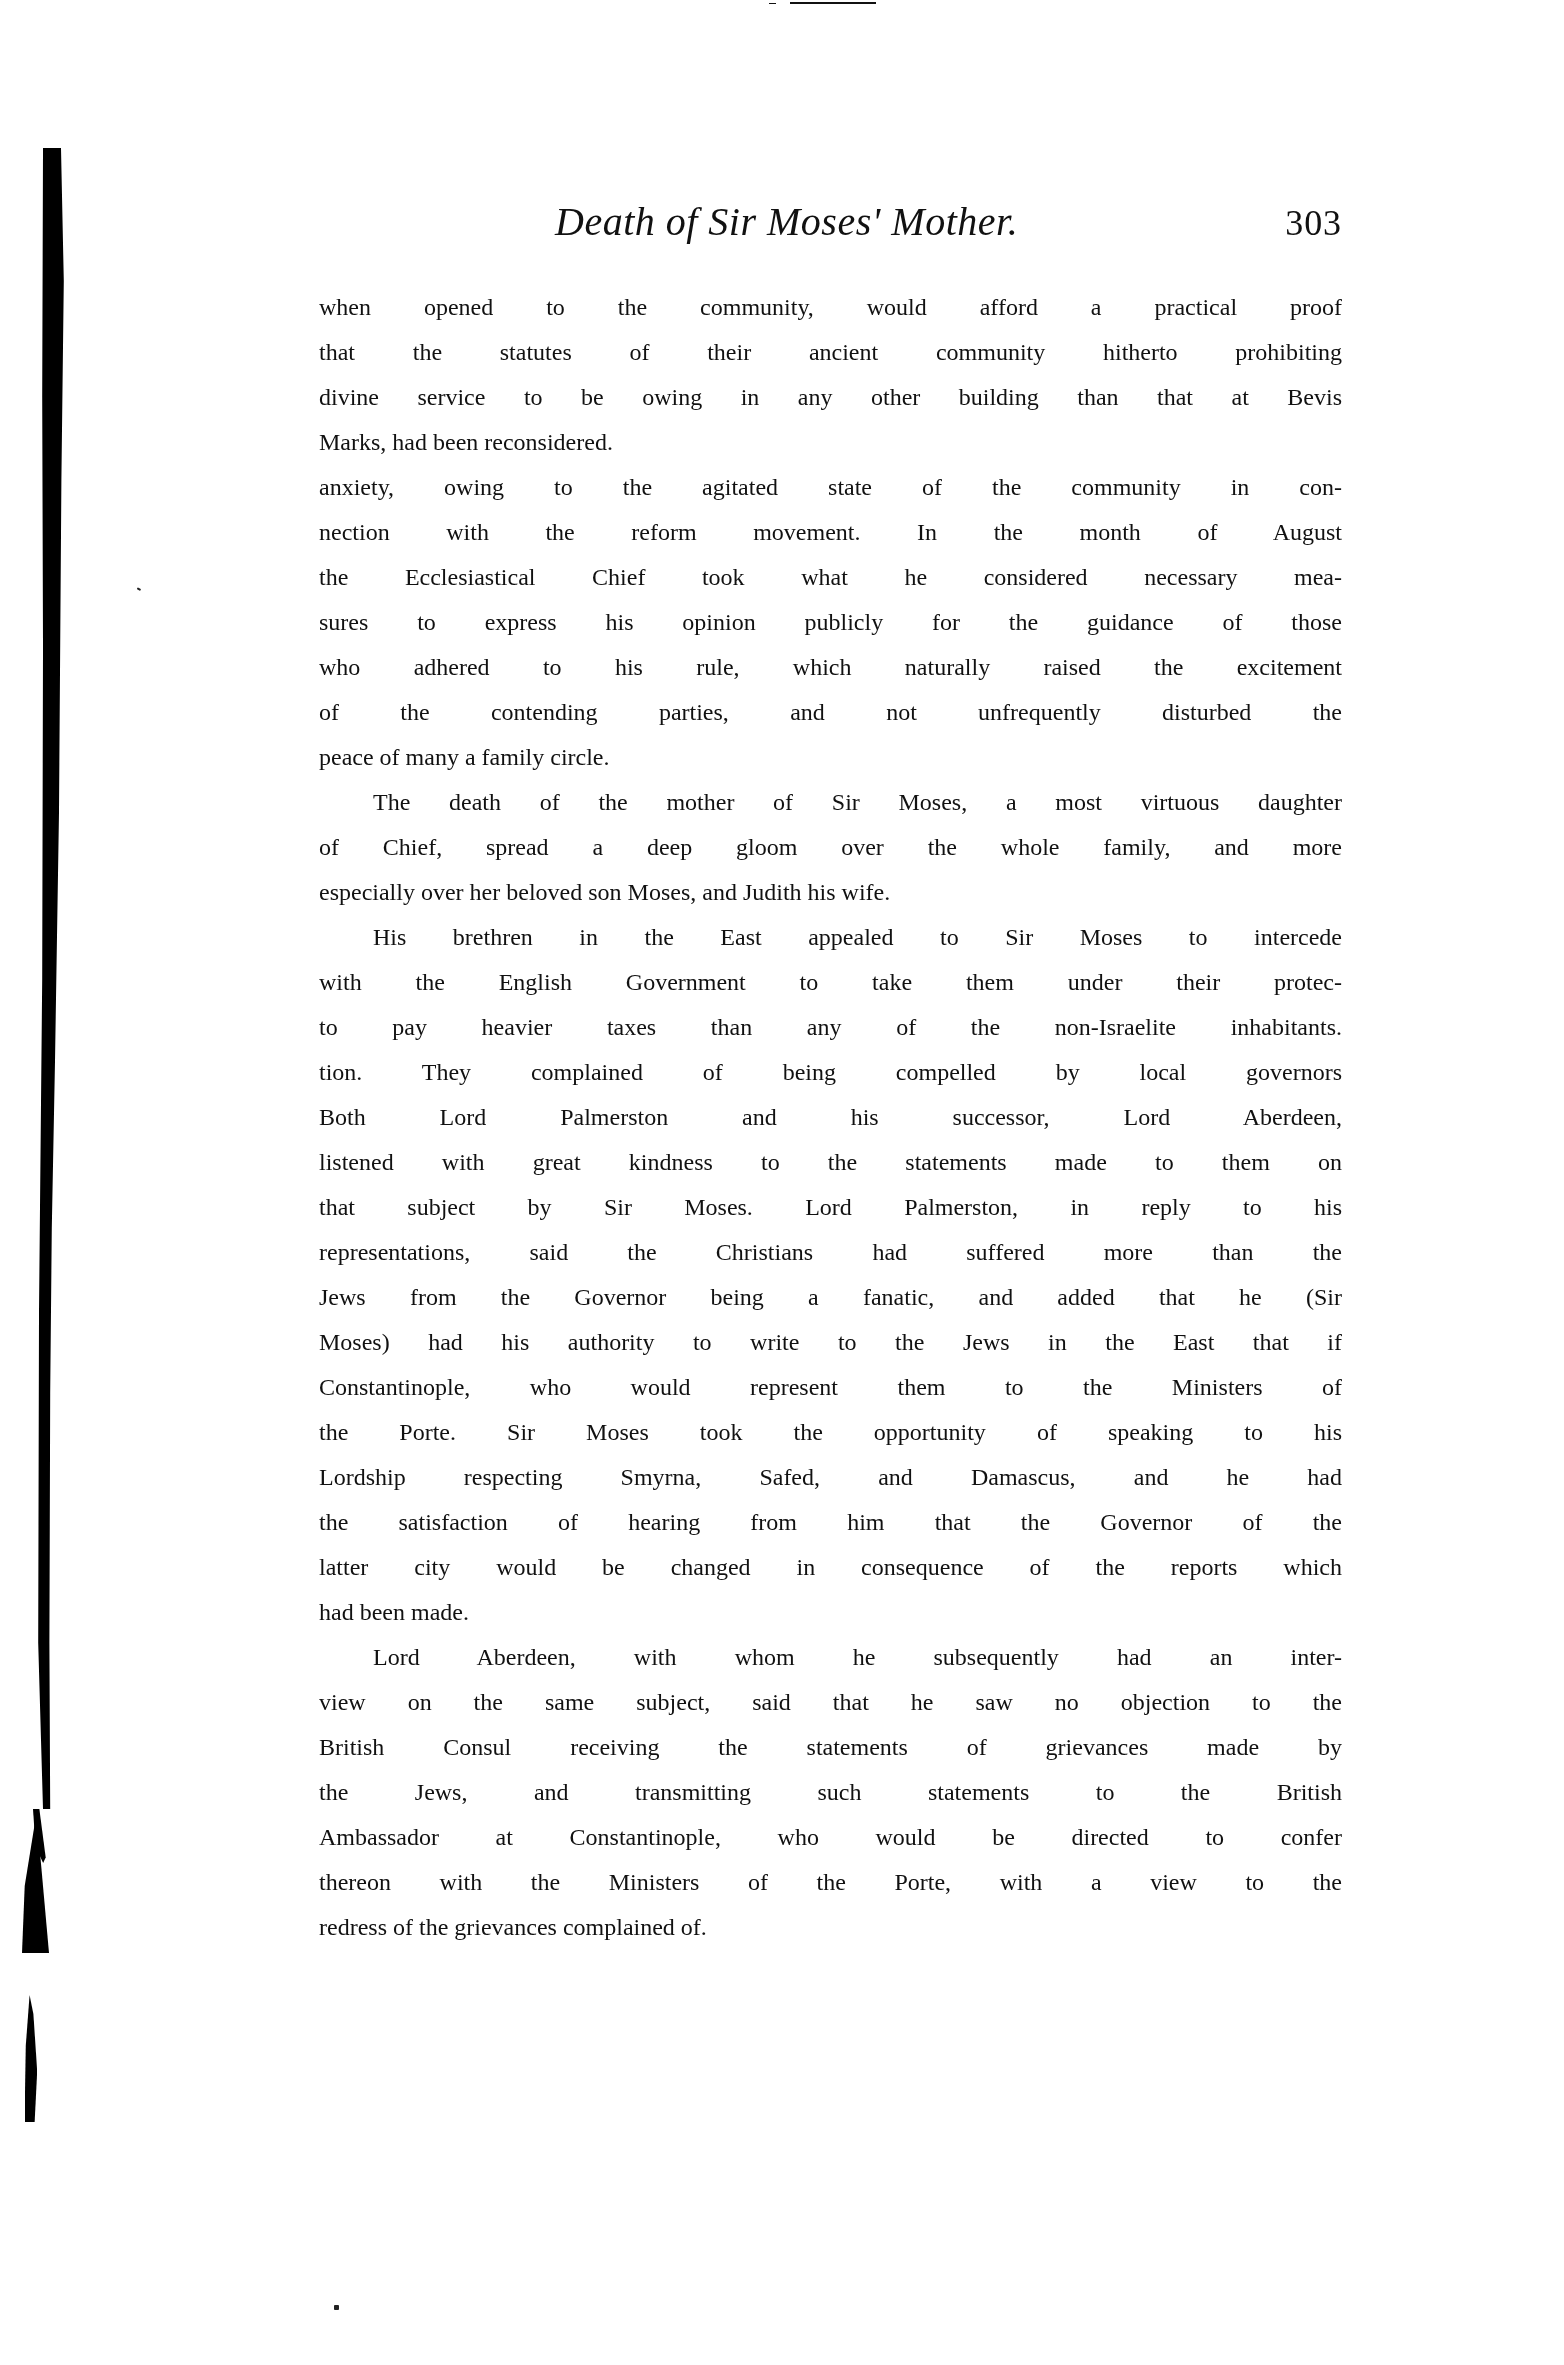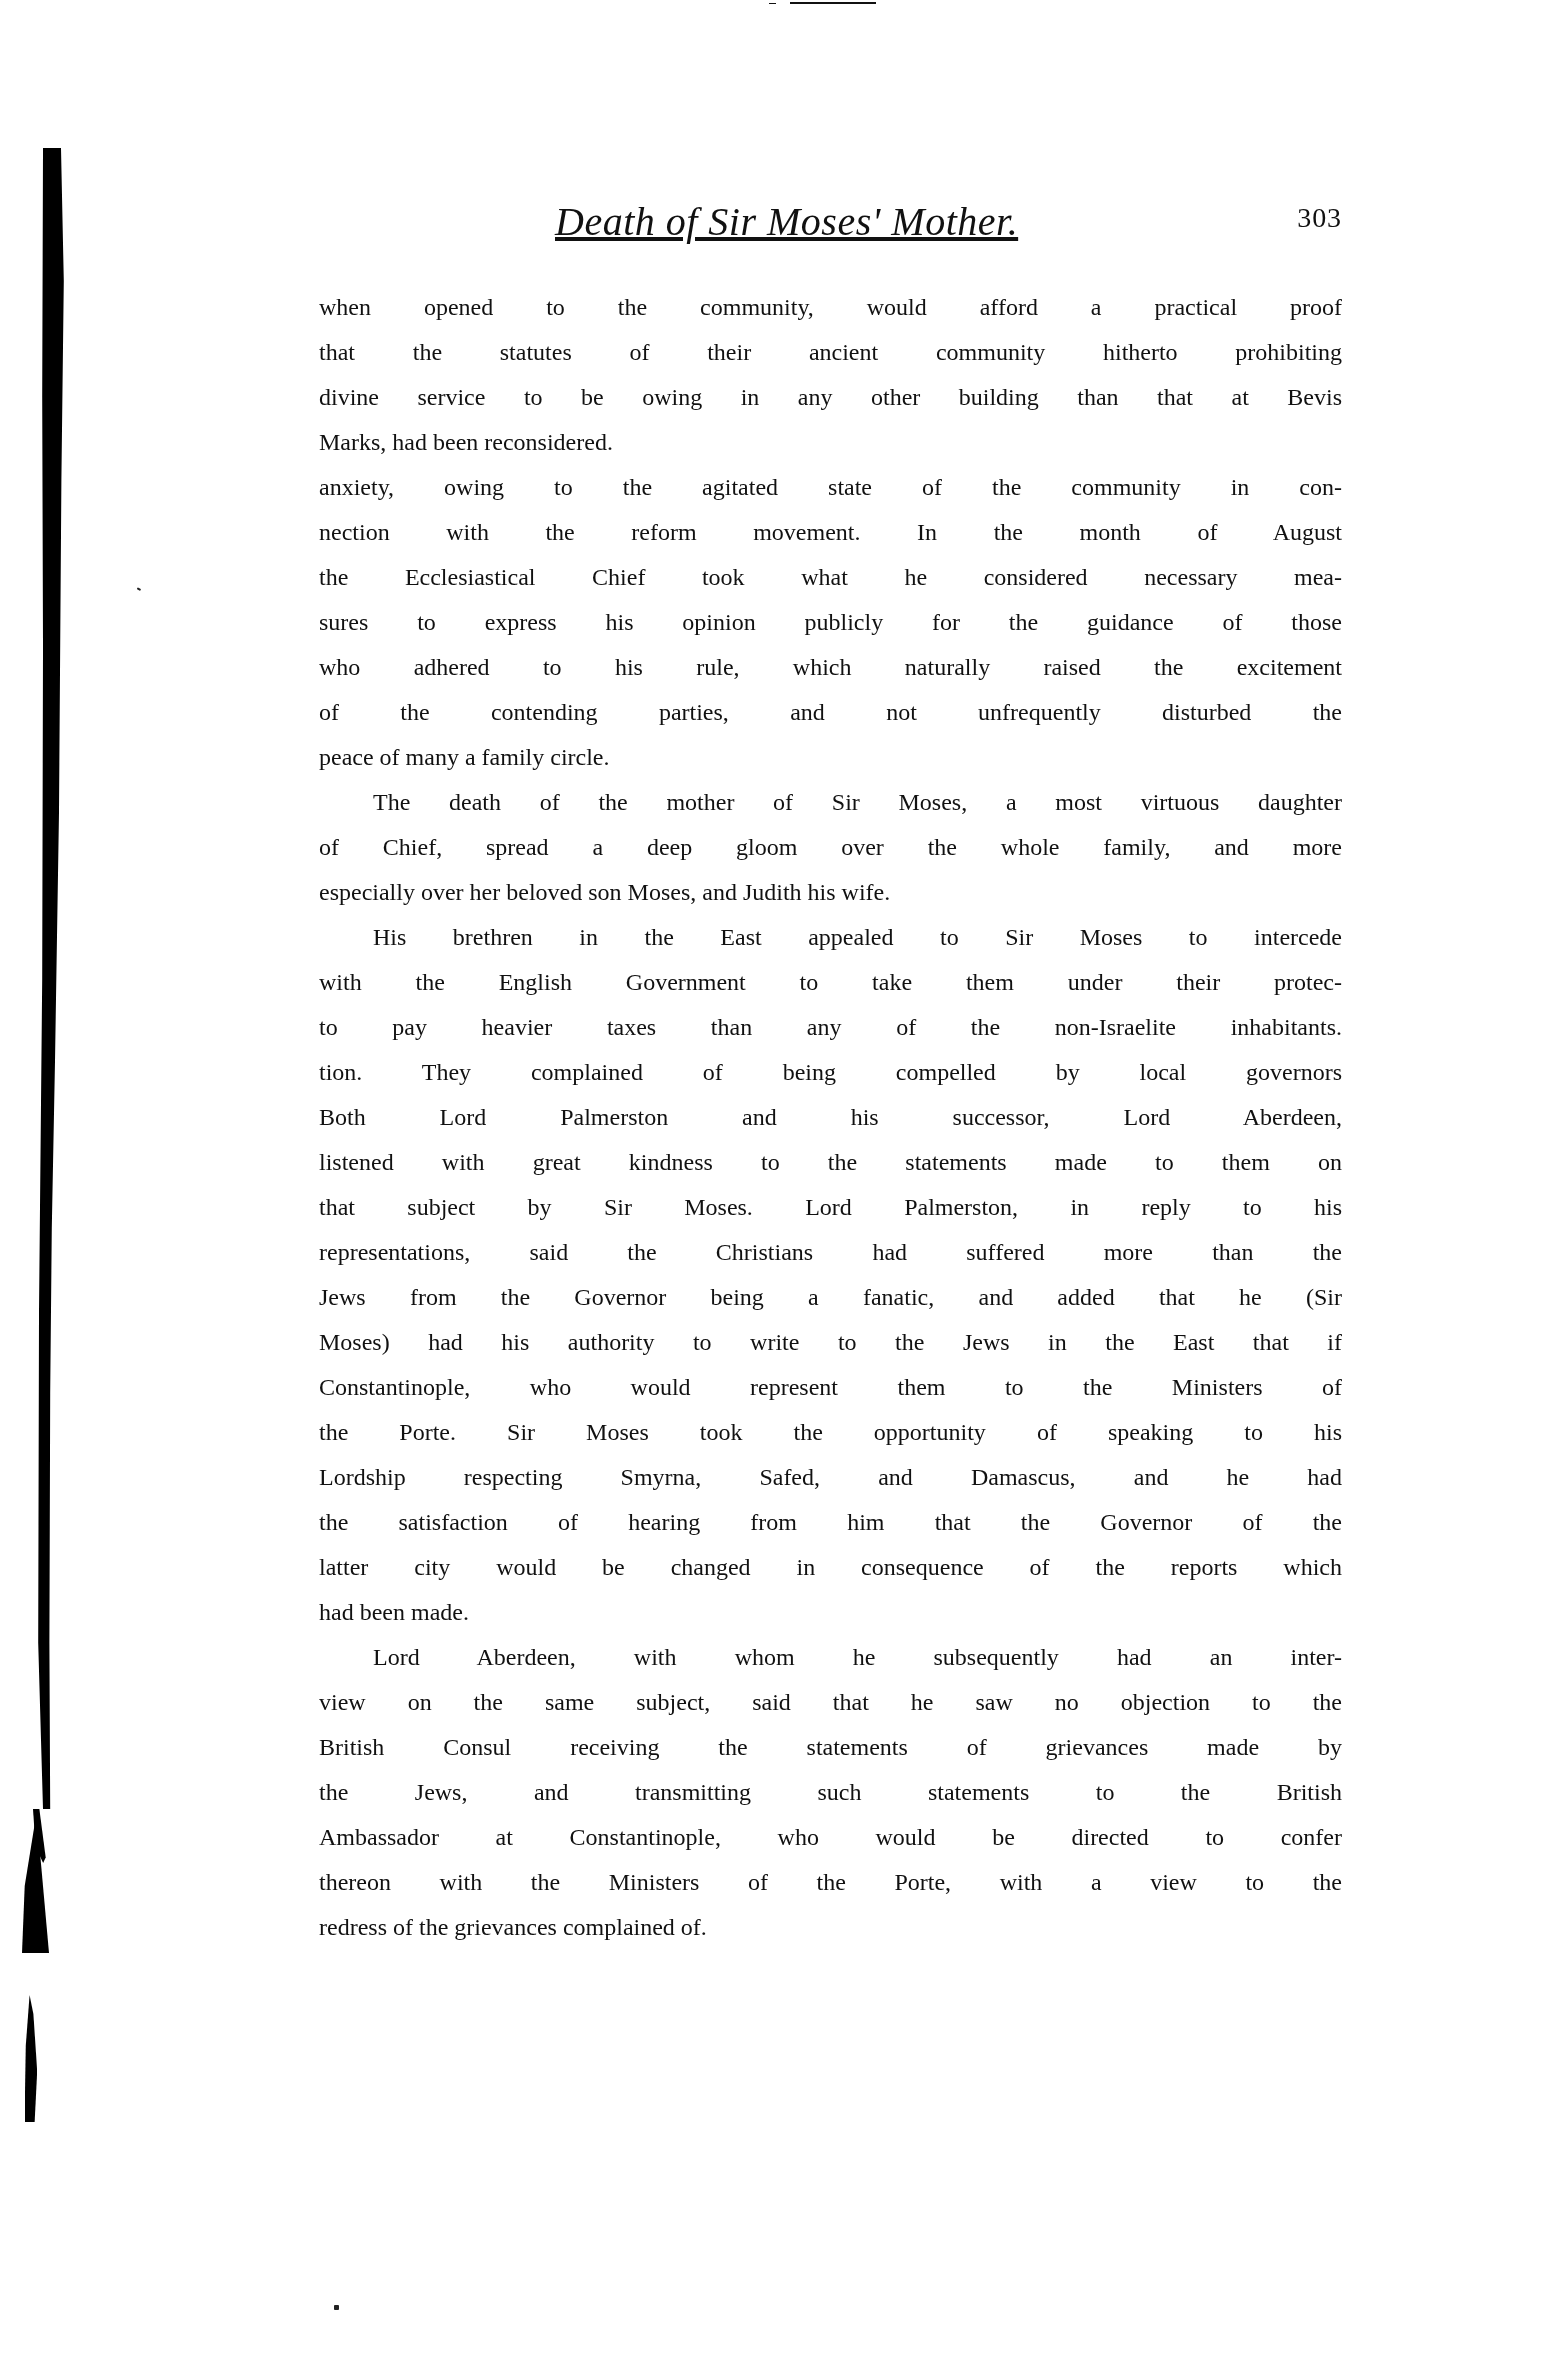--- a/index.html
+++ b/index.html
@@ -79,27 +79,26 @@
       height: 54px;
     }
     .running-title {
       position: absolute;
       left: 238px;
       top: 0;
       font-style: italic;
       font-size: 40px;
       letter-spacing: 0.5px;
       white-space: nowrap;
-      text-decoration: underline;
     }
     .page-number {
       position: absolute;
       right: 0;
       top: 3.6px;
-      font-size: 28px;
+      font-size: 36px;
       letter-spacing: 0.9px;
     }
     .body-text {
       position: absolute;
       top: 285px;
       left: 319px;
       width: 1023px;
       font-size: 24px;
       line-height: 45px;
       text-align: justify;

